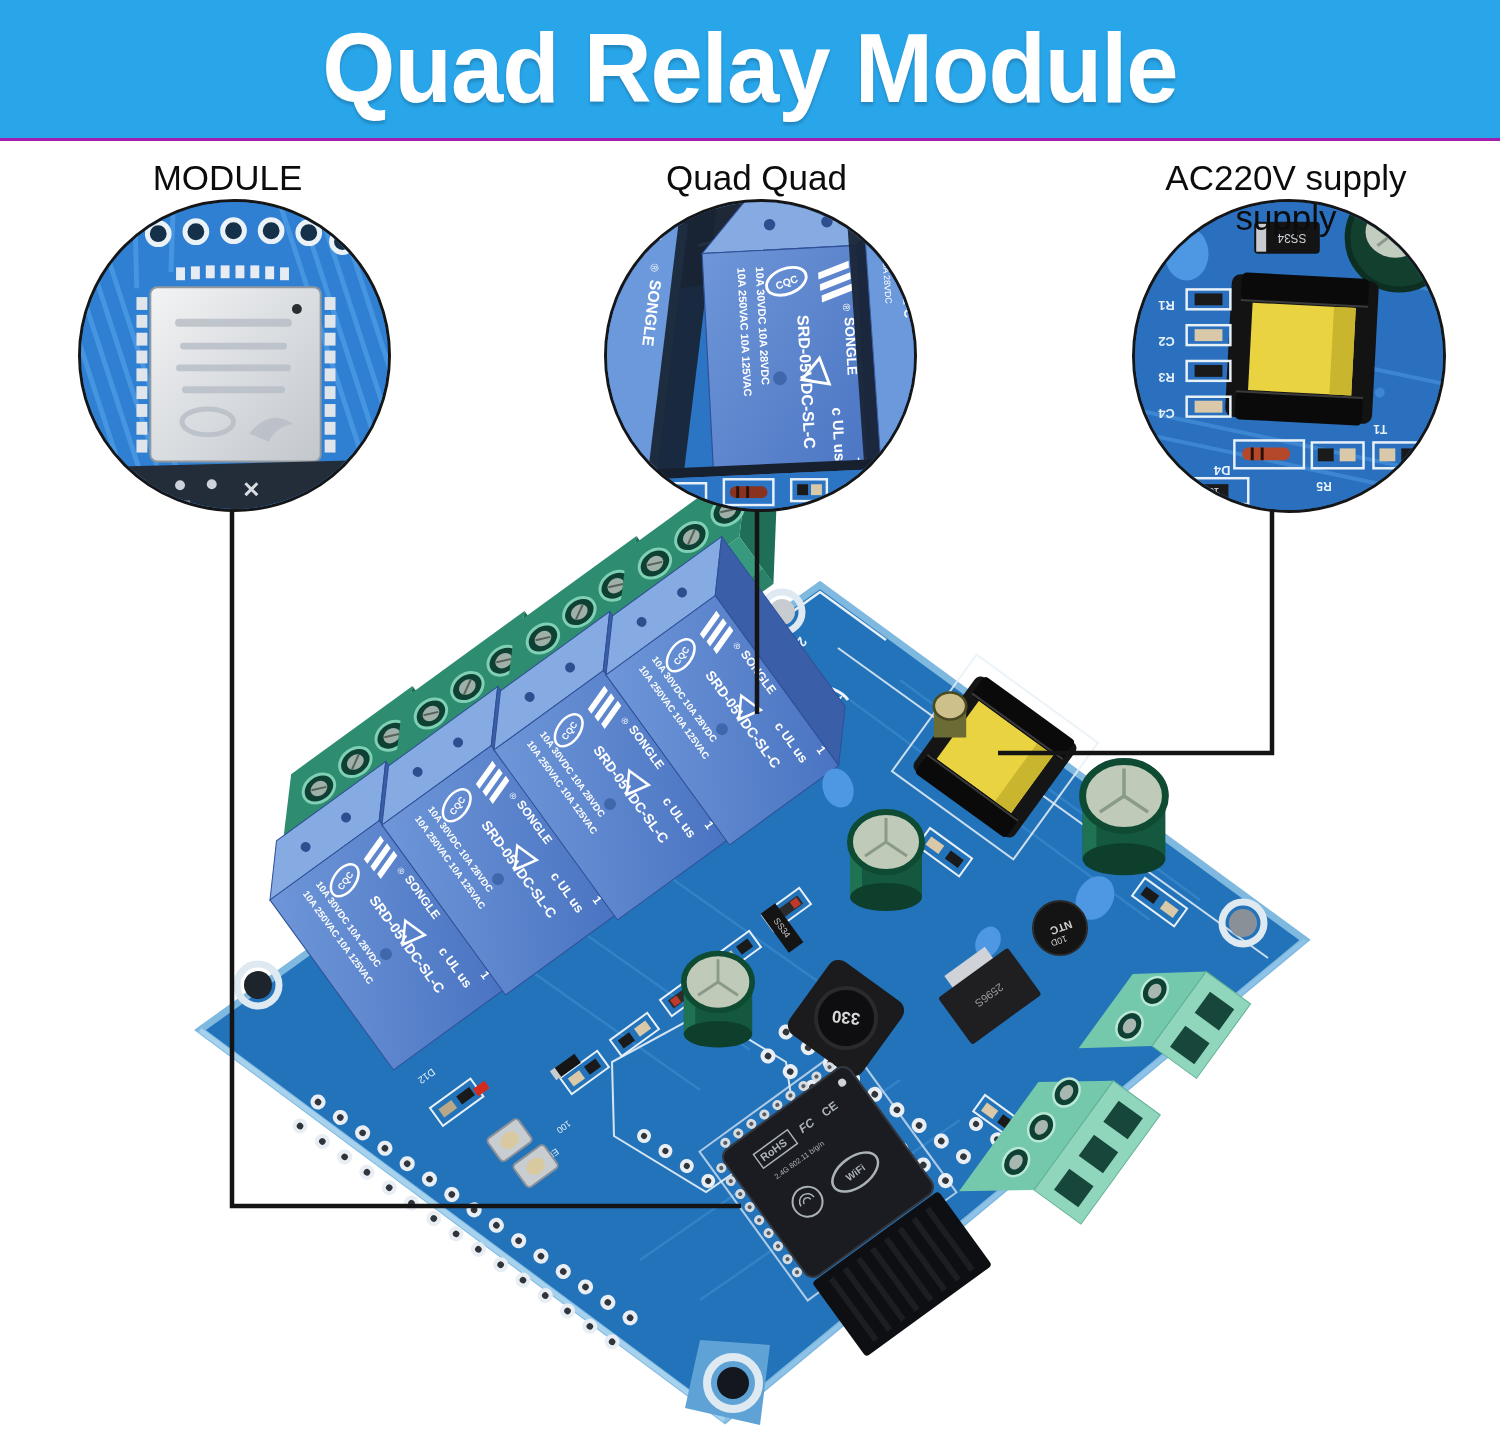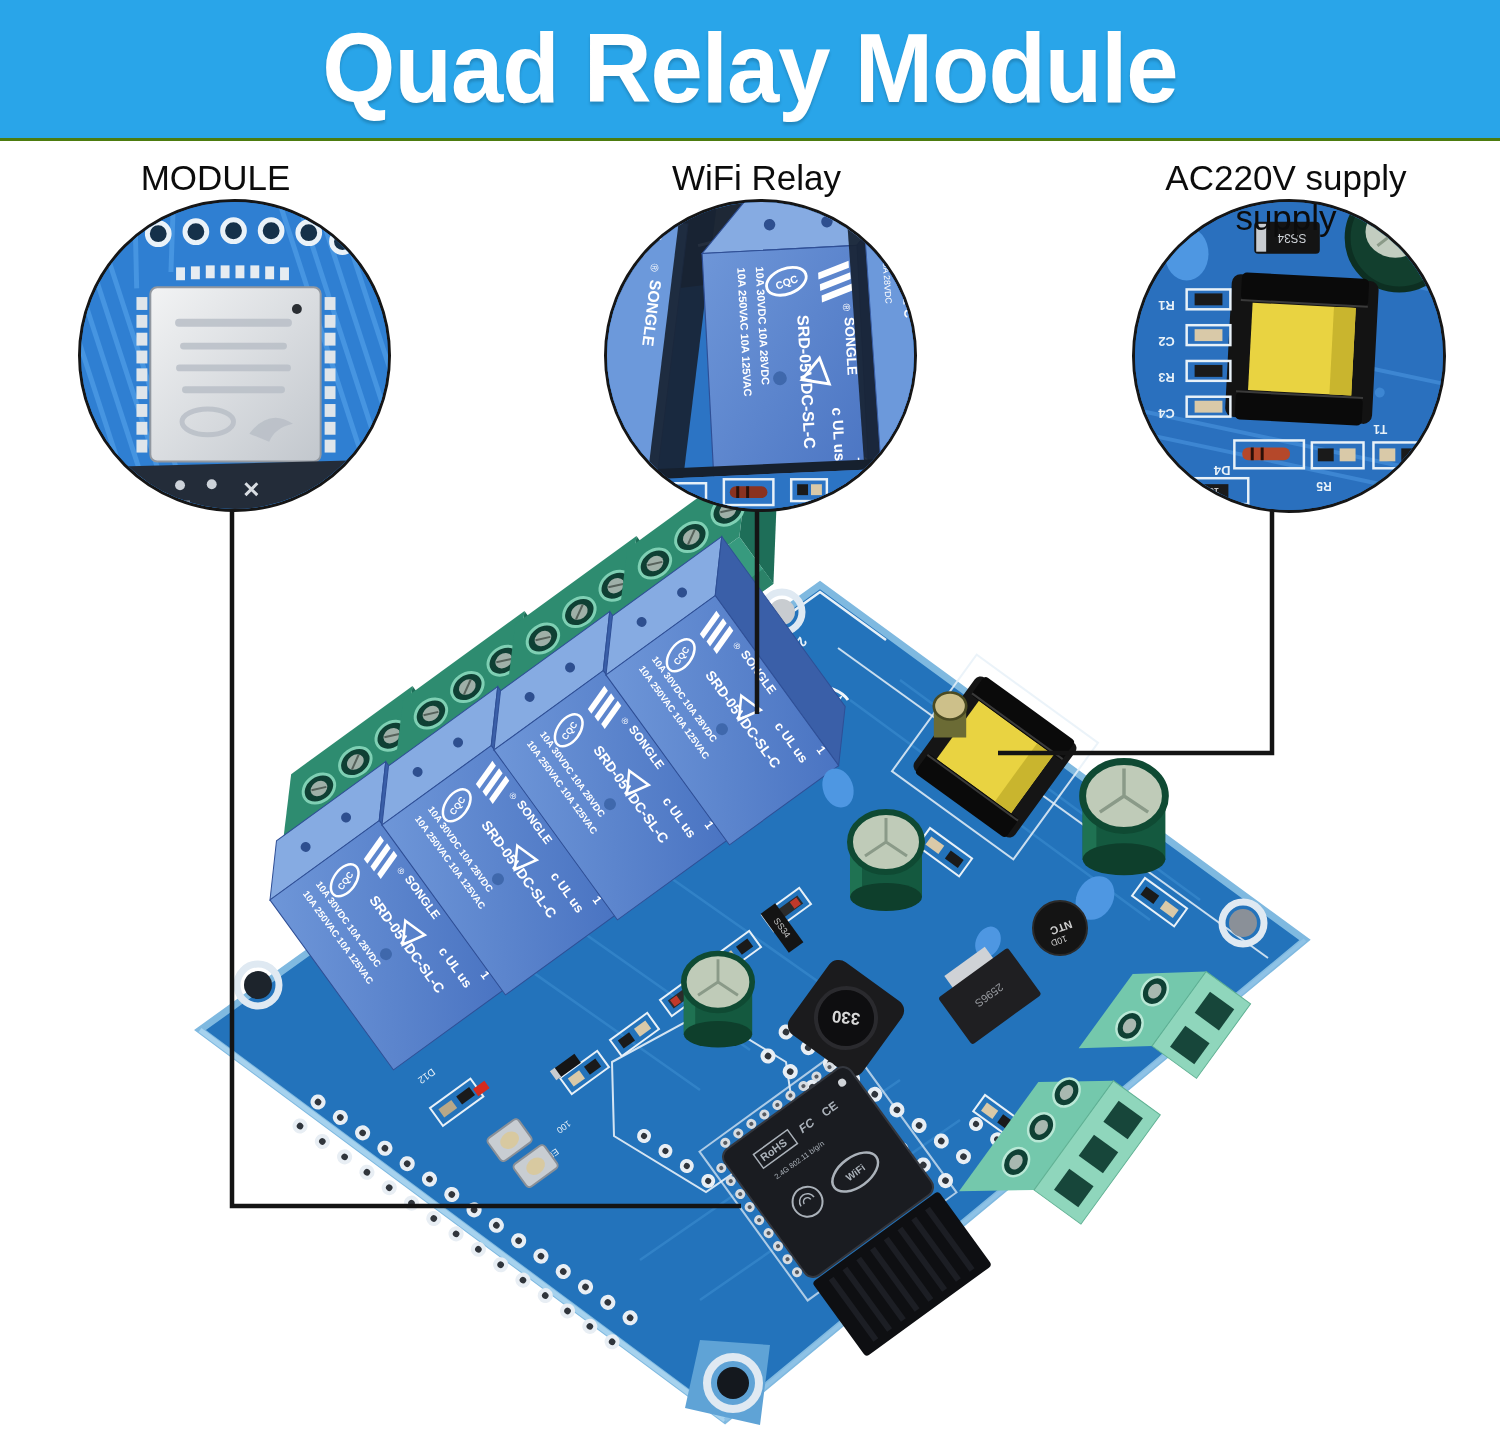--- a/index.html
+++ b/index.html
@@ -1,19 +1,19 @@
 <!DOCTYPE html>
 <html><head>
 <meta charset="utf-8">
 <style>
   html,body{margin:0;padding:0;}
   body{width:1500px;height:1435px;position:relative;background:#ffffff;
        font-family:"Liberation Sans",sans-serif;overflow:hidden;}
   .banner{position:absolute;left:0;top:0;width:1500px;height:138px;
-          background:#29A5E9;border-bottom:3px solid #4d7c0f;z-index:6;
+          background:#29A5E9;border-bottom:3px solid #a21caf;z-index:6;
           display:flex;align-items:center;justify-content:center;}
   .banner h1{margin:0;color:#ffffff;font-size:94px;font-weight:700;letter-spacing:-1px;
              text-shadow:0 3px 3px rgba(0,0,0,0.18);transform:scaleY(1.04);}
   .callout-label{position:absolute;top:158px;font-size:35px;color:#0c0c0c;
                  text-align:center;z-index:5;font-weight:400;}
   .callout-circle{position:absolute;top:199px;width:307px;height:307px;border-radius:50%;
                   border:3px solid #161616;overflow:hidden;z-index:4;background:#2B77C8;}
   .callout-circle svg{display:block;width:100%;height:100%;}
   svg text{font-family:"Liberation Sans",sans-serif;}
   #scene{position:absolute;left:0;top:0;z-index:1;}
@@ -318,22 +318,22 @@
     <path d="M232,506 L232,1206 L741,1206"></path>
     <path d="M757,504 L757,714"></path>
     <path d="M1272,508 L1272,753 L998,753"></path>
   </g>
 </svg>
 
 <div class="banner">
   <h1>Quad Relay Module</h1>
 </div>
 
-<div class="callout-label" style="left:62px;width:307px;">MODULE</div>
-<div class="callout-label" style="left:603px;width:307px;">WiFi Relay</div>
+<div class="callout-label" style="left:74px;width:307px;">MODULE</div>
+<div class="callout-label" style="left:603px;width:307px;">Quad Quad</div>
 <div class="callout-label" style="left:1122px;width:328px;">AC220V supply supply</div>
 
 <div class="callout-circle" style="left:78px;">
   <svg viewBox="0 0 310 310">
     <rect width="310" height="310" fill="#2F7FD2"></rect>
     <g stroke="#4F9CE6" stroke-width="5" opacity="0.75" transform="rotate(-18 155 155)">
       <line x1="10" y1="0" x2="10" y2="310"></line>
         <line x1="28" y1="0" x2="28" y2="310"></line>
       <line x1="46" y1="0" x2="46" y2="310"></line>
         <line x1="64" y1="20" x2="64" y2="310"></line>

